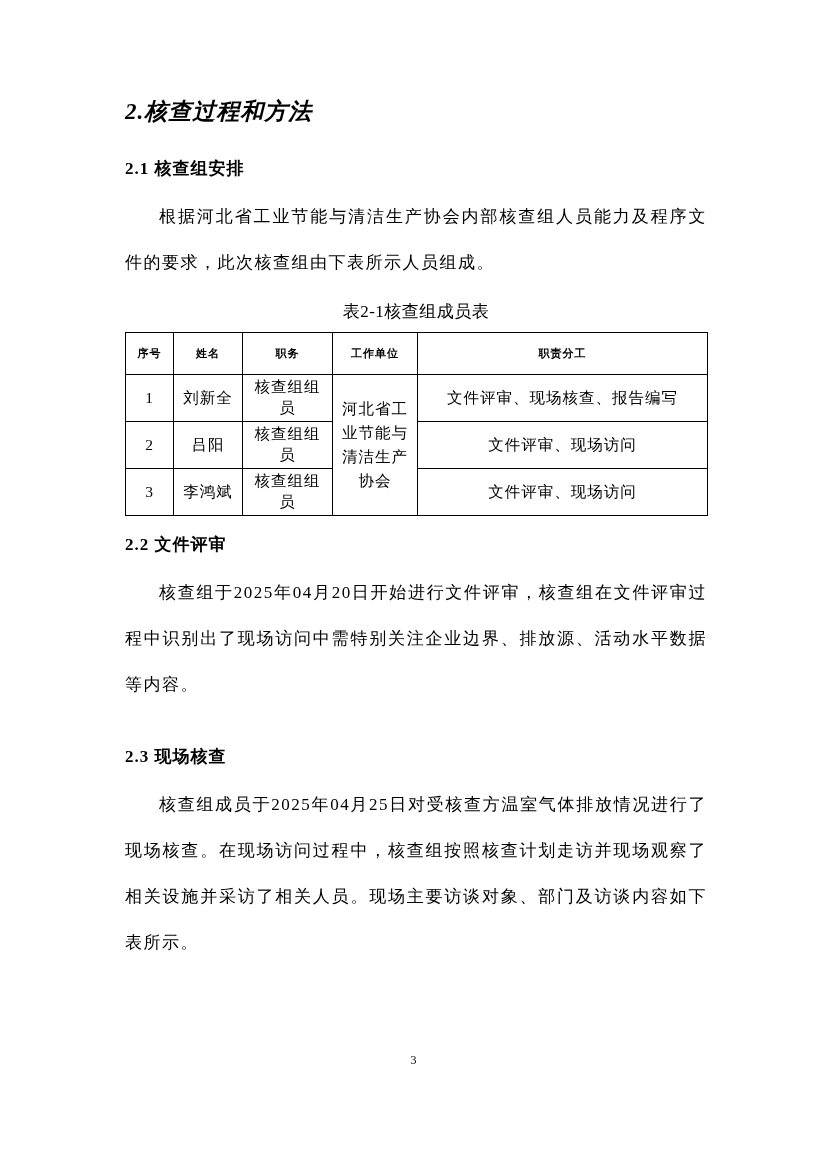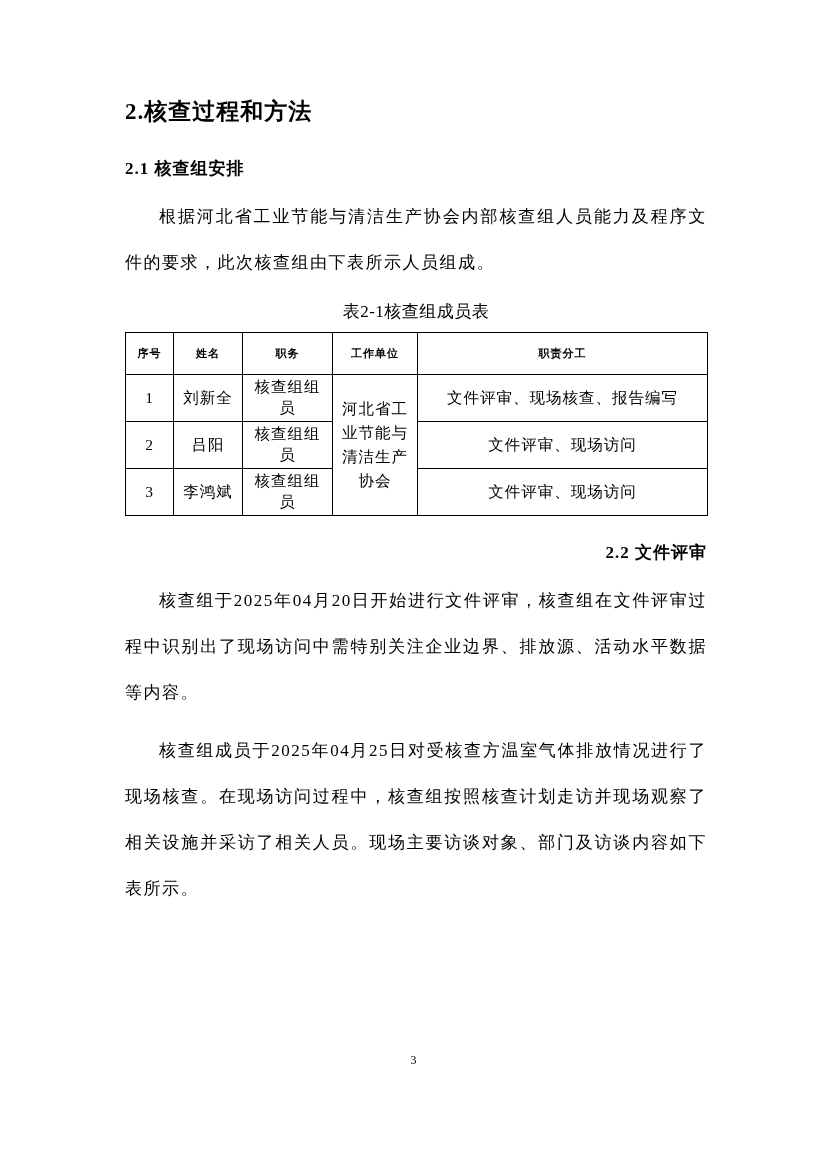--- a/index.html
+++ b/index.html
@@ -22,29 +22,30 @@
     left: 125px;
     top: 0;
     width: 582px;
   }
   .doc-title {
     margin: 96px 0 0 0;
     font-size: 23px;
     font-weight: bold;
     line-height: 32px;
     letter-spacing: 1px;
+    font-style: italic;
   }
   .section-heading {
     margin: 28px 0 0 0;
     font-size: 17px;
     font-weight: bold;
     line-height: 26px;
     letter-spacing: 1px;
   }
-  .heading-22 { margin-top: 24px; text-align: right; }
+  .heading-22 { margin-top: 16px; }
   .heading-23 { margin-top: 36px; }
   .body-text {
     margin: 12px 0 0 0;
     font-size: 17px;
     line-height: 46px;
     text-align: justify;
     text-justify: inter-ideograph;
     text-indent: 2em;
     letter-spacing: 1.5px;
   }
@@ -137,18 +138,19 @@
           <td>李鸿斌</td>
           <td>核查组组员</td>
           <td>文件评审、现场访问</td>
         </tr>
       </tbody>
     </table>
 
     <h2 class="section-heading heading-22">2.2 文件评审</h2>
     <p class="body-text">核查组于2025年04月20日开始进行文件评审，核查组在文件评审过程中识别出了现场访问中需特别关注企业边界、排放源、活动水平数据等内容。</p>
 
+    <h2 class="section-heading heading-23">2.3 现场核查</h2>
     <p class="body-text">核查组成员于2025年04月25日对受核查方温室气体排放情况进行了现场核查。在现场访问过程中，核查组按照核查计划走访并现场观察了相关设施并采访了相关人员。现场主要访谈对象、部门及访谈内容如下表所示。</p>
 
   </div>
 
   <div class="page-footer">3</div>
 </div>
 
 </body></html>

